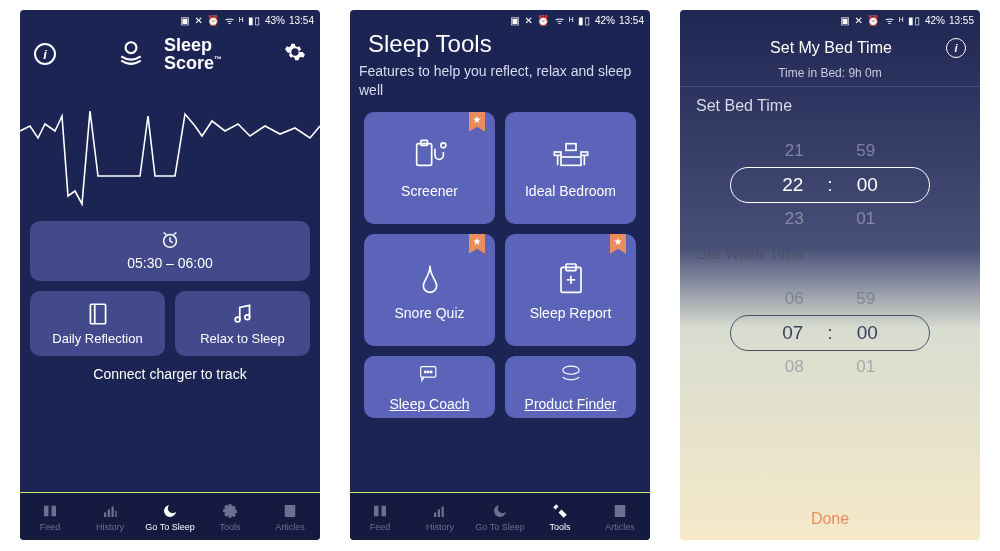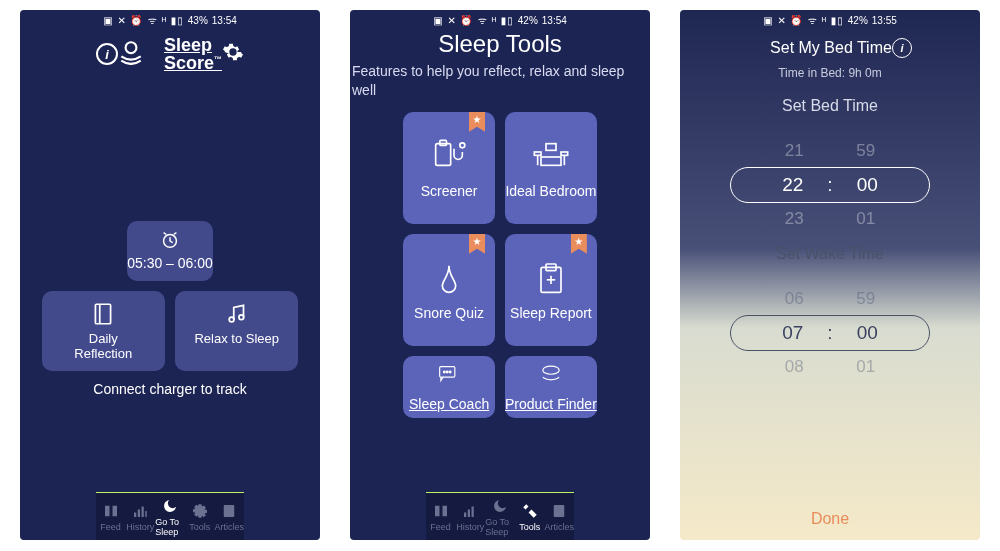--- a/index.html
+++ b/index.html
@@ -1,22 +1,22 @@
 <!DOCTYPE html>
 <html><head>
 <meta charset="utf-8">
 <style>
   * { box-sizing: border-box; margin: 0; padding: 0; font-family: -apple-system, 'Segoe UI', sans-serif; }
   body { background: #fff; display: flex; gap: 30px; justify-content: center; padding: 10px; }
-  .phone { width: 300px; height: 530px; background: #1c2454; border-radius: 4px; overflow: hidden; position: relative; color: #fff; display: flex; flex-direction: column; align-items: center; }
+  .phone { width: 300px; height: 530px; background: #1c2454; border-radius: 4px; overflow: hidden; position: relative; color: #fff; display: flex; flex-direction: column; }
   .statusbar { height: 20px; display: flex; justify-content: flex-end; align-items: center; font-size: 10px; padding: 0 6px; gap: 4px; }
   .statusbar .icons { letter-spacing: 1px; }
   .header { display: flex; align-items: center; padding: 6px 14px 4px; }
   .header .info { width: 22px; height: 22px; border: 2px solid #fff; border-radius: 50%; display: flex; align-items: center; justify-content: center; font-size: 13px; font-weight: 600; font-style: italic; }
-  .logo-wrap { flex: 1; display: flex; align-items: center; justify-content: center; gap: 20px; text-decoration: underline; }
+  .logo-wrap { flex: 1; display: flex; align-items: center; justify-content: center; gap: 20px; }
   .logo-icon svg { width: 26px; height: 26px; }
   .logo-text { font-size: 18px; font-weight: 600; line-height: 1; }
   .logo-text small { font-size: 8px; vertical-align: super; }
   .gear svg { width: 22px; height: 22px; }
   .chart-area { height: 145px; position: relative; }
   .chart-area svg { position: absolute; inset: 0; width: 100%; height: 100%; }
   .pill-row { padding: 0 10px; }
   .alarm-pill { background: #434a8c; border-radius: 10px; padding: 8px 0 10px; text-align: center; font-size: 14px; }
   .alarm-pill svg { width: 22px; height: 22px; display: block; margin: 0 auto 4px; }
   .two-col { display: flex; gap: 10px; padding: 10px; }
@@ -26,21 +26,21 @@
   .cta-sub { text-align: center; font-size: 14px; padding-bottom: 6px; }
   .tabbar { margin-top: auto; display: flex; background: #141a40; border-top: 1px solid #bef264; height: 48px; }
   .tabbar .tab { flex: 1; display: flex; flex-direction: column; align-items: center; justify-content: center; font-size: 9px; color: #6b7190; gap: 2px; }
   .tabbar .tab svg { width: 18px; height: 18px; fill: #6b7190; }
   .tabbar .tab.active { color: #fff; }
   .tabbar .tab.active svg { fill: #fff; }
 
   
   .s2-title { text-align: center; font-size: 15px; padding: 4px 0 10px; }
   .s2-h1 { font-size: 24px; font-weight: 500; padding: 0 18px; }
-  .s2-sub { font-size: 14px; padding: 4px 2px 12px; color: #d8dbf0; line-height: 1.35; }
+  .s2-sub { font-size: 14px; padding: 4px 9px 12px; color: #d8dbf0; line-height: 1.35; }
   .tool-grid { display: grid; grid-template-columns: 1fr 1fr; gap: 10px; padding: 0 14px; }
   .tool-card { background: #5b64b9; border-radius: 10px; height: 112px; position: relative; display: flex; flex-direction: column; align-items: center; justify-content: center; gap: 6px; font-size: 14px; font-weight: 500; }
   .tool-card svg.icon { width: 40px; height: 40px; stroke: #fff; fill: none; stroke-width: 2; }
   .tool-card.short { height: 62px; text-decoration: underline; }
   .badge { position: absolute; top: 0; right: 10px; width: 16px; height: 20px; background: #e88d5b; clip-path: polygon(0 0,100% 0,100% 100%,50% 75%,0 100%); display: flex; align-items: flex-start; justify-content: center; font-size: 10px; padding-top: 2px; }
 
   
   .phone3 { background: linear-gradient(180deg, #1e2652 0%, #485078 45%, #d8dcd0 60%, #f5e9c8 100%); }
   .s3-header { display: flex; align-items: center; padding: 8px 14px; }
   .s3-header .title { flex: 1; text-align: center; font-size: 16px; font-weight: 400; }

